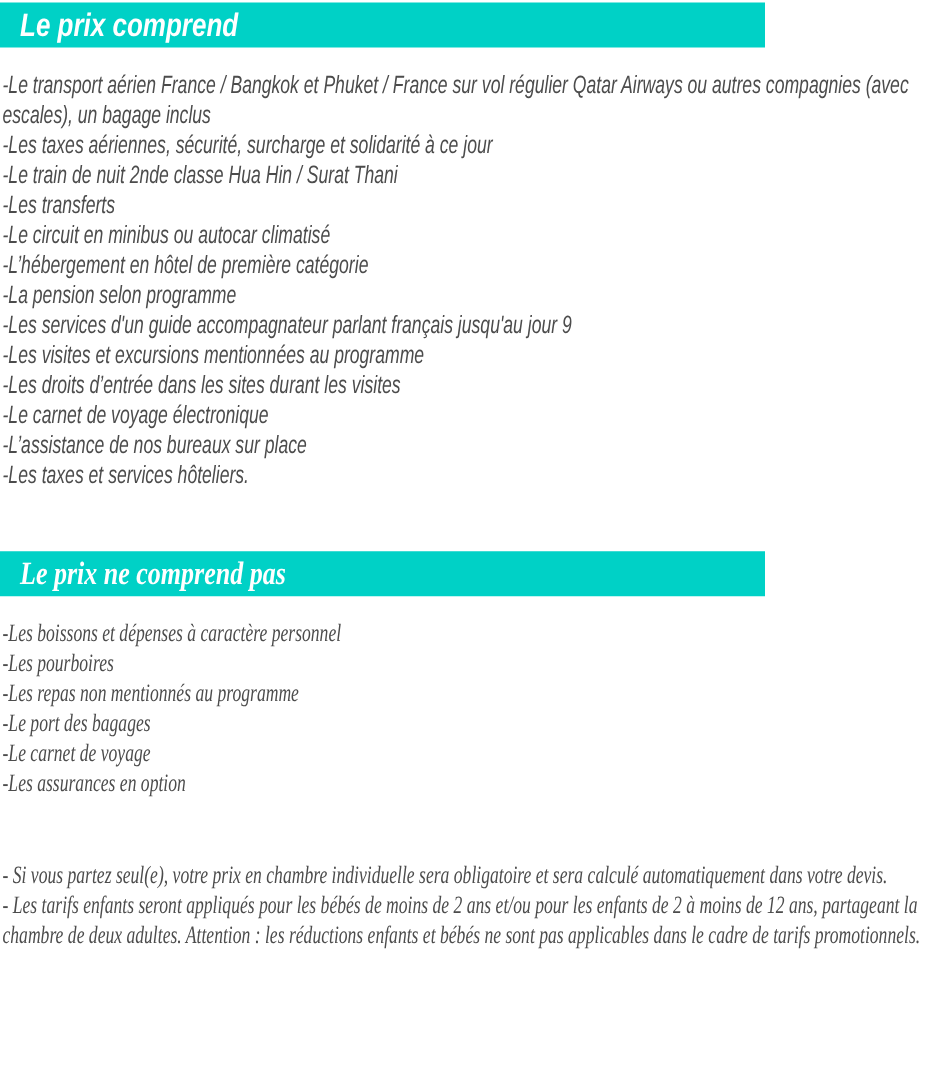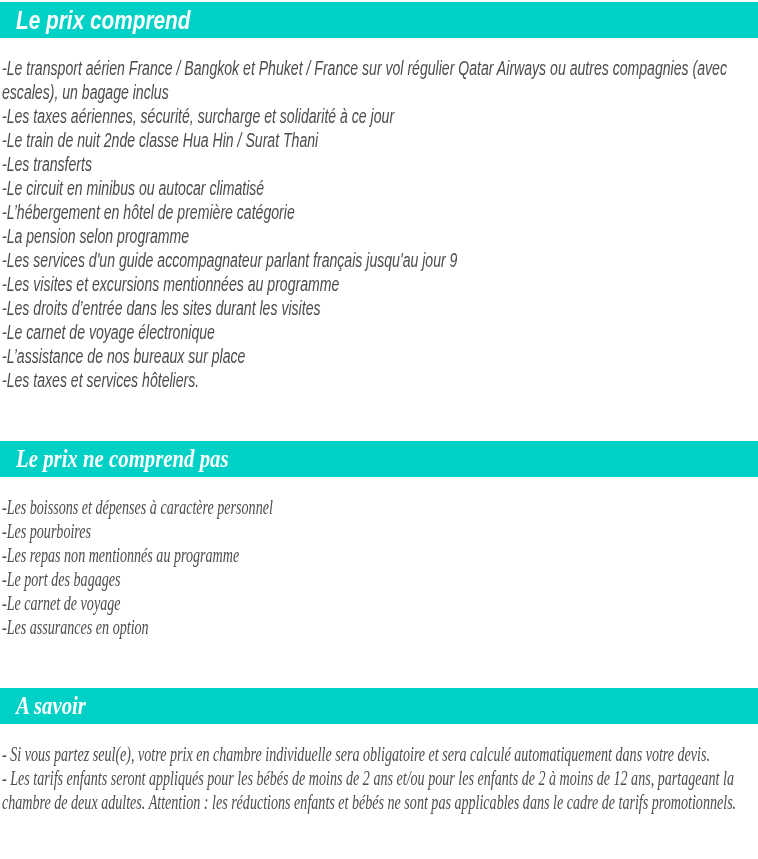--- a/index.html
+++ b/index.html
@@ -14,21 +14,21 @@
     padding-top: 2px;
     box-sizing: border-box;
     overflow: hidden;
     background: #ffffff;
   }
   .section + .section {
     margin-top: 49px;
     font-family: Liberation Serif, serif;
   }
   .section-header {
-    width: 758px;
+    width: 612px;
     height: 36px;
     background: var(--accent, #00d1c6);
     display: flex;
     align-items: center;
     padding-left: 16px;
     box-sizing: border-box;
   }
   .section-title {
     color: #ffffff;
     font-style: italic;
@@ -90,22 +90,19 @@
         <p class="body-line">-Les boissons et dépenses à caractère personnel</p>
         <p class="body-line">-Les pourboires</p>
         <p class="body-line">-Les repas non mentionnés au programme</p>
         <p class="body-line">-Le port des bagages</p>
         <p class="body-line">-Le carnet de voyage</p>
         <p class="body-line">-Les assurances en option</p>
       </div>
   </div>
 
   <div class="section">
-    <div class="section-header">
-      <span class="section-title">A savoir</span>
-    </div>
     <div class="section-body">
         <p class="body-line">- Si vous partez seul(e), votre prix en chambre individuelle sera obligatoire et sera calculé automatiquement dans votre devis.</p>
         <p class="body-line">- Les tarifs enfants seront appliqués pour les bébés de moins de 2 ans et/ou pour les enfants de 2 à moins de 12 ans, partageant la chambre de deux adultes. Attention : les réductions enfants et bébés ne sont pas applicables dans le cadre de tarifs promotionnels.</p>
       </div>
   </div>
 
 </div>
 
 </body></html>

